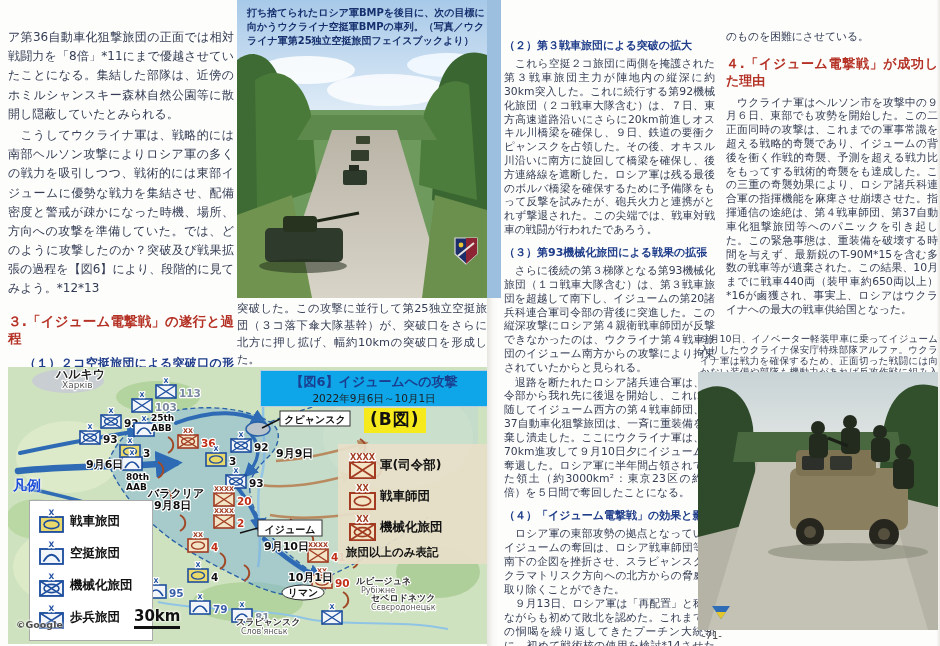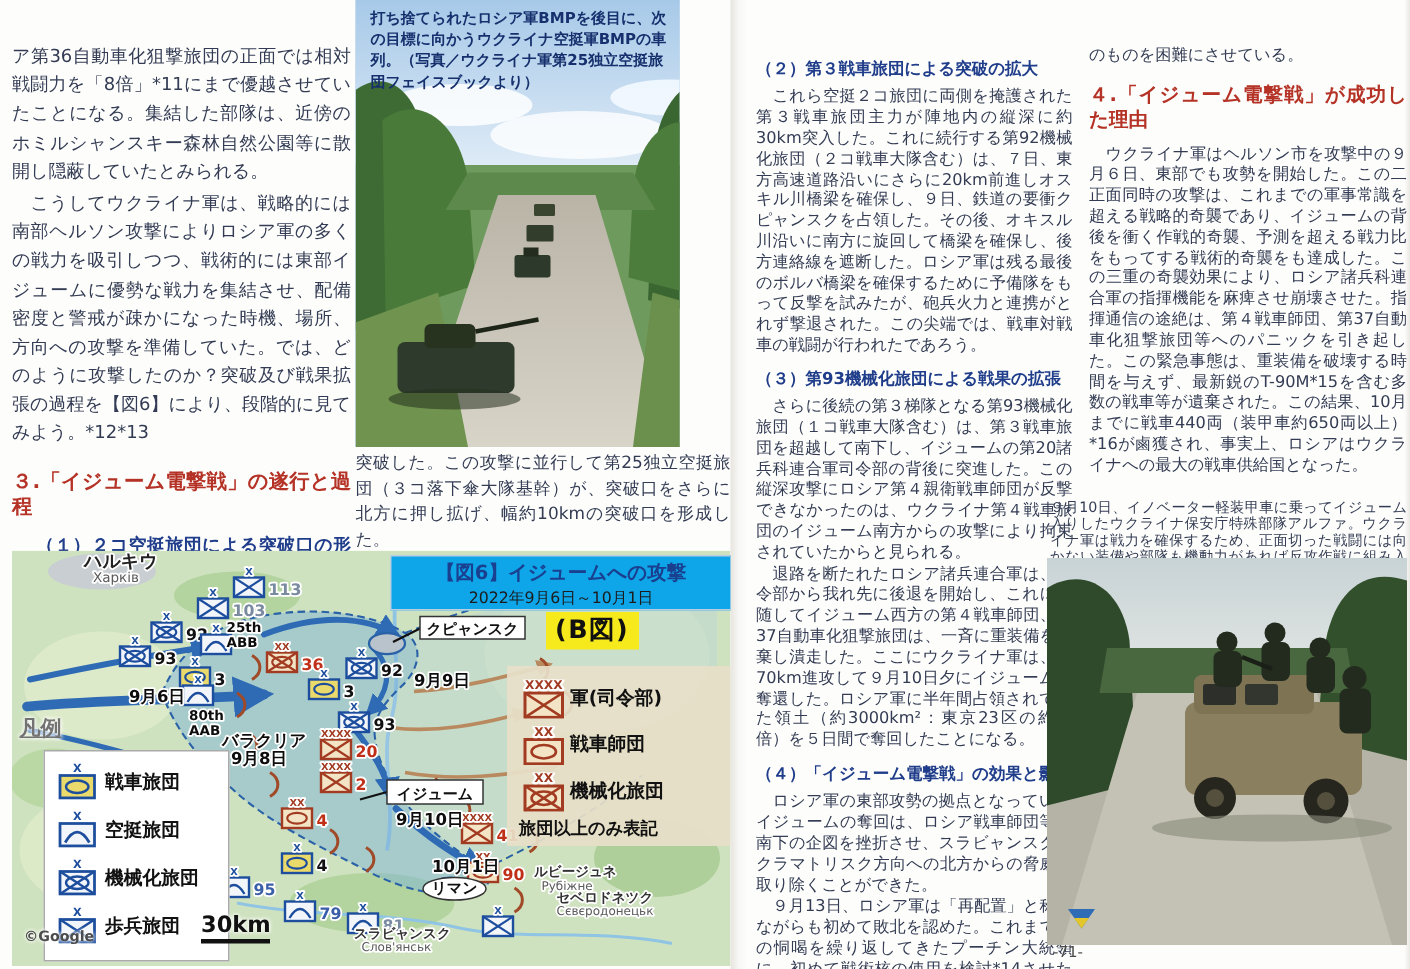--- a/index.html
+++ b/index.html
@@ -16,41 +16,41 @@
   .sec-head{color:#b53226;font-weight:bold;font-size:13.5px;margin:14px 0 6px 0;line-height:1.3;}
   .sub-head{color:#1f3d8a;font-weight:bold;font-size:12px;margin:8px 0 4px 16px;line-height:1.3;}
 
   .rcol1{position:absolute;left:504px;top:30px;width:211px;font-size:10.8px;line-height:1.28;}
   .rcol1 p,.rcol2 p{margin:0 0 1px 0;}
   .rcol1 .sec-head,.rcol2 .sec-head{font-size:13px;margin:12px 0 6px 0;}
   .rcol1 .sub-head,.rcol2 .sub-head{font-size:11px;margin:9px 0 4px 0;}
   .rcol2{position:absolute;left:726px;top:30px;width:212px;font-size:10.8px;line-height:1.28;}
 
   
-  .photo1{position:absolute;left:237px;top:0;width:216px;height:298px;overflow:hidden;background:#9cbfe0;}
+  .photo1{position:absolute;left:237px;top:0;width:264px;height:298px;overflow:hidden;background:#9cbfe0;}
   .photo1 .cap{position:absolute;left:10px;top:6px;right:8px;color:#16306e;font-size:10px;
                line-height:1.42;font-weight:bold;text-align:left;z-index:5;}
   
   .photo2{position:absolute;left:698px;top:372px;width:240px;height:258px;overflow:hidden;background:#c3cdc8;}
   .cap2{position:absolute;left:700px;top:333px;width:238px;font-size:9.5px;line-height:1.17;color:#333c54;text-align:justify;}
   .pageno{position:absolute;left:702px;top:630px;width:44px;text-align:left;font-size:10px;color:#4a4a4a;}
 
   
   .midtext{position:absolute;left:237px;top:301px;width:250px;font-size:11.3px;line-height:1.50;}
 
   
   .map{position:absolute;left:8px;top:367px;width:479px;height:277px;overflow:hidden;}
   .map-title{position:absolute;left:252px;top:3px;width:228px;height:37px;background:#0ea5e9;
              text-align:center;z-index:6;box-shadow:0 0 0 1px #b9cfdf inset;}
   .map-title .t1{color:#1a3f8f;font-weight:bold;font-size:13px;margin-top:3px;}
   .map-title .t2{color:#1c1c1c;font-size:10.5px;margin-top:1px;}
   .map-badge{position:absolute;left:356px;top:41px;background:#f6ea1c;color:#111;font-weight:bold;
              font-size:17px;padding:0 6px 2px 6px;z-index:6;letter-spacing:1px;}
-  .hanrei{position:absolute;left:5px;top:110px;font-size:14px;font-weight:bold;color:#737373;z-index:6;
-          text-shadow:0 0 3px #fff,0 0 3px #fff;text-decoration:underline;}
+  .hanrei{position:absolute;left:5px;top:110px;font-size:14px;font-weight:bold;color:#1d4ed8;z-index:6;
+          text-shadow:0 0 3px #fff,0 0 3px #fff;}
   .legend-left{position:absolute;left:21px;top:133px;width:124px;height:141px;background:#ffffff;
                border:1px solid #aaa;z-index:6;padding:4px 0 0 6px;box-sizing:border-box;}
   .legend-right{position:absolute;left:330px;top:77px;width:149px;height:120px;background:rgba(231,223,200,0.93);
                 z-index:6;padding:6px 0 0 8px;box-sizing:border-box;}
   .lrow{display:flex;align-items:center;height:32px;}
   .legend-right .lrow{height:31px;}
   .lrow svg{flex:0 0 34px;}
   .lrow span{font-size:12.5px;color:#111;font-weight:bold;white-space:nowrap;}
   .legend-note{font-size:11.5px;color:#111;font-weight:bold;margin-top:2px;}
   .map-scale{position:absolute;left:88px;top:240px;z-index:6;color:#111;font-weight:bold;font-size:15px;

